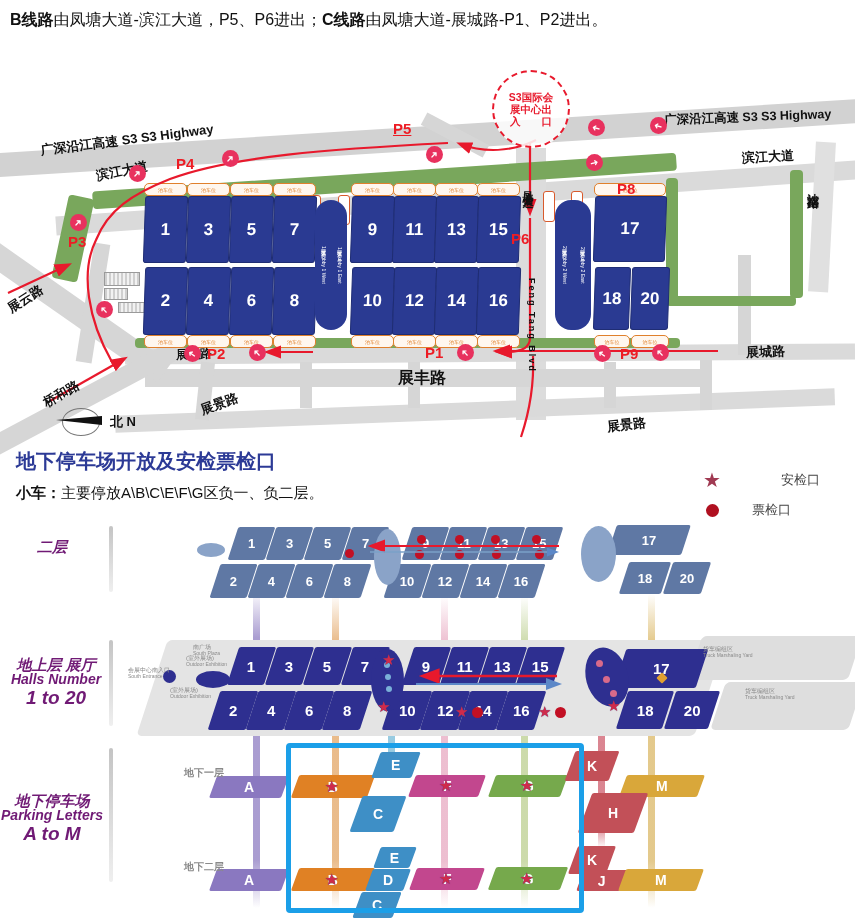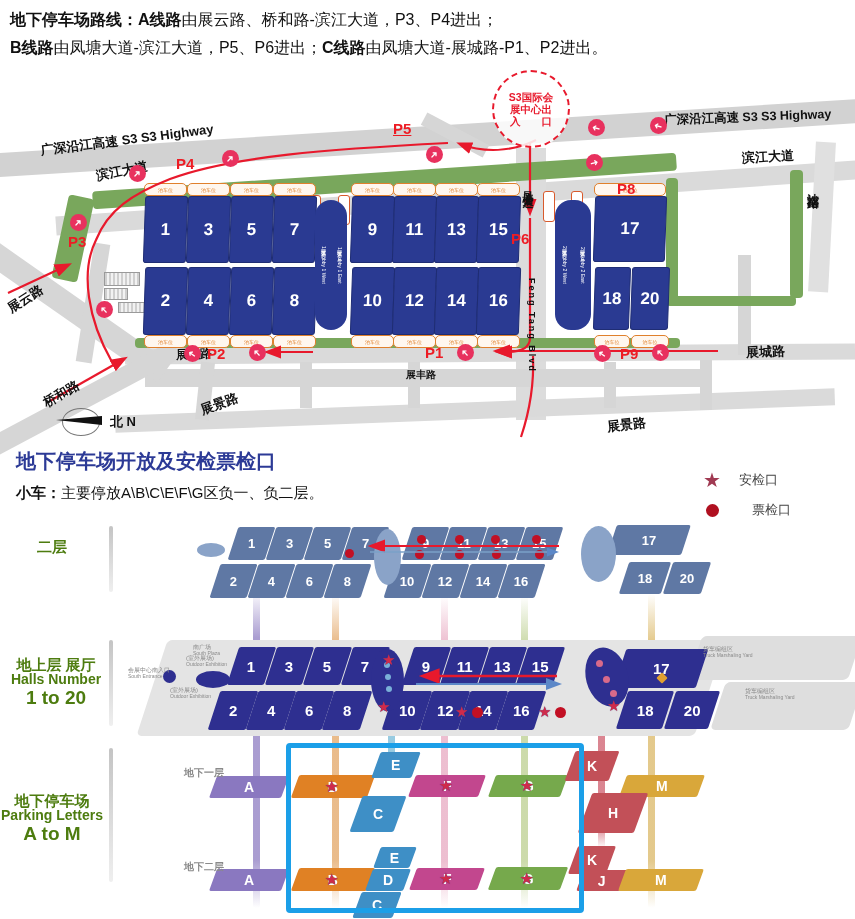--- a/index.html
+++ b/index.html
@@ -34,24 +34,24 @@
   #compass .oval{position:absolute;left:0;top:2px;width:36px;height:26px;border:1.5px solid #777;border-radius:50%;}
   #compass .needle{position:absolute;left:-6px;top:10px;width:0;height:0;border-right:46px solid #111;
                    border-top:4px solid transparent;border-bottom:5px solid transparent;}
   #compass .lbl{position:absolute;left:48px;top:7px;font-size:13px;font-weight:bold;color:#111;white-space:nowrap;}
   
   #s2-title{position:absolute;left:16px;top:448px;font-size:20px;font-weight:bold;color:#2c3a96;z-index:9;white-space:nowrap;}
   #s2-note{position:absolute;left:16px;top:484px;font-size:15px;color:#111;z-index:9;white-space:nowrap;}
   .legend-row{position:absolute;z-index:9;display:flex;align-items:center;}
   .legend-star{font-size:20px;color:#a03a52;line-height:1;}
   .legend-dot{width:13px;height:13px;border-radius:50%;background:#b01020;}
-  .legend-label{font-size:13px;color:#444;margin-left:18px;}
+  .legend-label{font-size:13px;color:#444;margin-left:60px;}
   
   .axis{position:absolute;left:109px;width:4px;z-index:1;background:linear-gradient(180deg,#c4c4c4,#efefef);border-radius:2px;}
-  .lvl-big{position:absolute;z-index:9;color:#4d7c0f;text-align:center;}
+  .lvl-big{position:absolute;z-index:9;color:#701a75;text-align:center;font-style:italic;}
   .lvl-big .t1{font-size:15px;font-weight:bold;line-height:17px;}
   .lvl-big .t2{font-size:14px;font-weight:bold;line-height:13px;}
   .lvl-big .t3{font-size:19px;font-weight:bold;line-height:24px;}
   .lvl-small{position:absolute;font-size:10px;font-weight:bold;color:#8a8a8a;z-index:9;white-space:nowrap;}
   .conn{position:absolute;width:7px;z-index:1;opacity:.85;border-radius:3px;}
   .plat{position:absolute;background:#e3e3e3;z-index:2;transform:skewX(-18deg);border-radius:5px;}
   .f2hall{position:absolute;background:#5f78a4;z-index:3;transform:skewX(-18deg);border-radius:2px;
           display:flex;align-items:center;justify-content:center;}
   .f2hall span{transform:skewX(18deg);color:#fff;font-weight:bold;font-size:13px;}
   .f2oval{position:absolute;background:#8aa3c8;border-radius:50%;z-index:3;}
@@ -69,21 +69,20 @@
   #hbox{position:absolute;border:5px solid #1b9fe8;border-radius:4px;z-index:6;}
   .inner-dot{position:absolute;border-radius:50%;z-index:5;}
   svg.overlay{position:absolute;left:0;top:0;z-index:6;pointer-events:none;}
 </style>
 </head>
 <body>
 
 <div id="stage">
 
   <div id="header-lines">
-      <div class="header-line"><span style="font-weight: 700;">地下停车场路线：</span><span style="font-weight: 700;">A线路</span><span style="font-weight: 400;">由展云路、桥和路-滨江大道，P3、P4进出；</span></div>
       <div class="header-line"><span style="font-weight: 700;">B线路</span><span style="font-weight: 400;">由凤塘大道-滨江大道，P5、P6进出；</span><span style="font-weight: 700;">C线路</span><span style="font-weight: 400;">由凤塘大道-展城路-P1、P2进出。</span></div>
     </div>
 
   <div>
     <div class="road" style="left:-20px;top:126px;width:900px;height:24px;transform:rotate(-3.6deg);background:#d2d2d2;"></div>
     <div class="road" style="left:55px;top:188px;width:815px;height:19px;transform:rotate(-4deg);background:#dadada;"></div>
     <div class="road" style="left:516px;top:148px;width:30px;height:272px;background:#dcdcdc;"></div>
     <div class="road" style="left:125px;top:346px;width:730px;height:16px;transform:rotate(-0.4deg);background:#dadada;"></div>
     <div class="road" style="left:145px;top:369px;width:565px;height:18px;"></div>
     <div class="road" style="left:115px;top:402px;width:720px;height:17px;transform:rotate(-2.2deg);background:#dadada;"></div>
@@ -216,21 +215,21 @@
     <div id="map-labels">
         <div class="road-label" style="left: 40px; top: 131px; font-size: 13px; transform: rotate(-7deg);">广深沿江高速 S3  S3 Highway</div>
         <div class="road-label" style="left: 664px; top: 109px; font-size: 12.5px; transform: rotate(-2deg);">广深沿江高速 S3  S3 Highway</div>
         <div class="road-label" style="left: 96px; top: 162px; font-size: 13px; transform: rotate(-11deg);">滨江大道</div>
         <div class="road-label" style="left: 742px; top: 148px; font-size: 13px; transform: rotate(-3deg);">滨江大道</div>
         <div class="road-label vert" style="left: 804px; top: 183px; font-size: 12px;">沙福路</div>
         <div class="road-label" style="left: 6px; top: 290px; font-size: 13px; transform: rotate(-33deg);">展云路</div>
         <div class="road-label" style="left: 42px; top: 385px; font-size: 13px; transform: rotate(-30deg);">桥和路</div>
         <div class="road-label" style="left: 176px; top: 346px; font-size: 12px; transform: rotate(-2deg);">展城路</div>
         <div class="road-label" style="left: 746px; top: 343px; font-size: 13px; transform: rotate(-2deg);">展城路</div>
-        <div class="road-label" style="left: 398px; top: 368px; font-size: 10px; margin-left: 8px;">展丰路</div>
+        <div class="road-label" style="left: 398px; top: 368px; font-size: 16px;">展丰路</div>
         <div class="road-label" style="left: 200px; top: 395px; font-size: 13px; transform: rotate(-20deg);">展景路</div>
         <div class="road-label" style="left: 607px; top: 416px; font-size: 13px; transform: rotate(-7deg);">展景路</div>
         <div class="road-label vert" style="left: 520px; top: 182px; font-size: 11px;">凤塘大道</div>
         <div class="road-label vert" style="left: 527px; top: 278px; font-size: 9px;">Feng Tang Blvd</div>
       </div>
     <div id="map-plabels">
         <div class="p-label" style="left: 425px; top: 344px;">P1</div>
         <div class="p-label" style="left: 207px; top: 345px;">P2</div>
         <div class="p-label" style="left: 68px; top: 233px;">P3</div>
         <div class="p-label" style="left: 176px; top: 155px;">P4</div>

